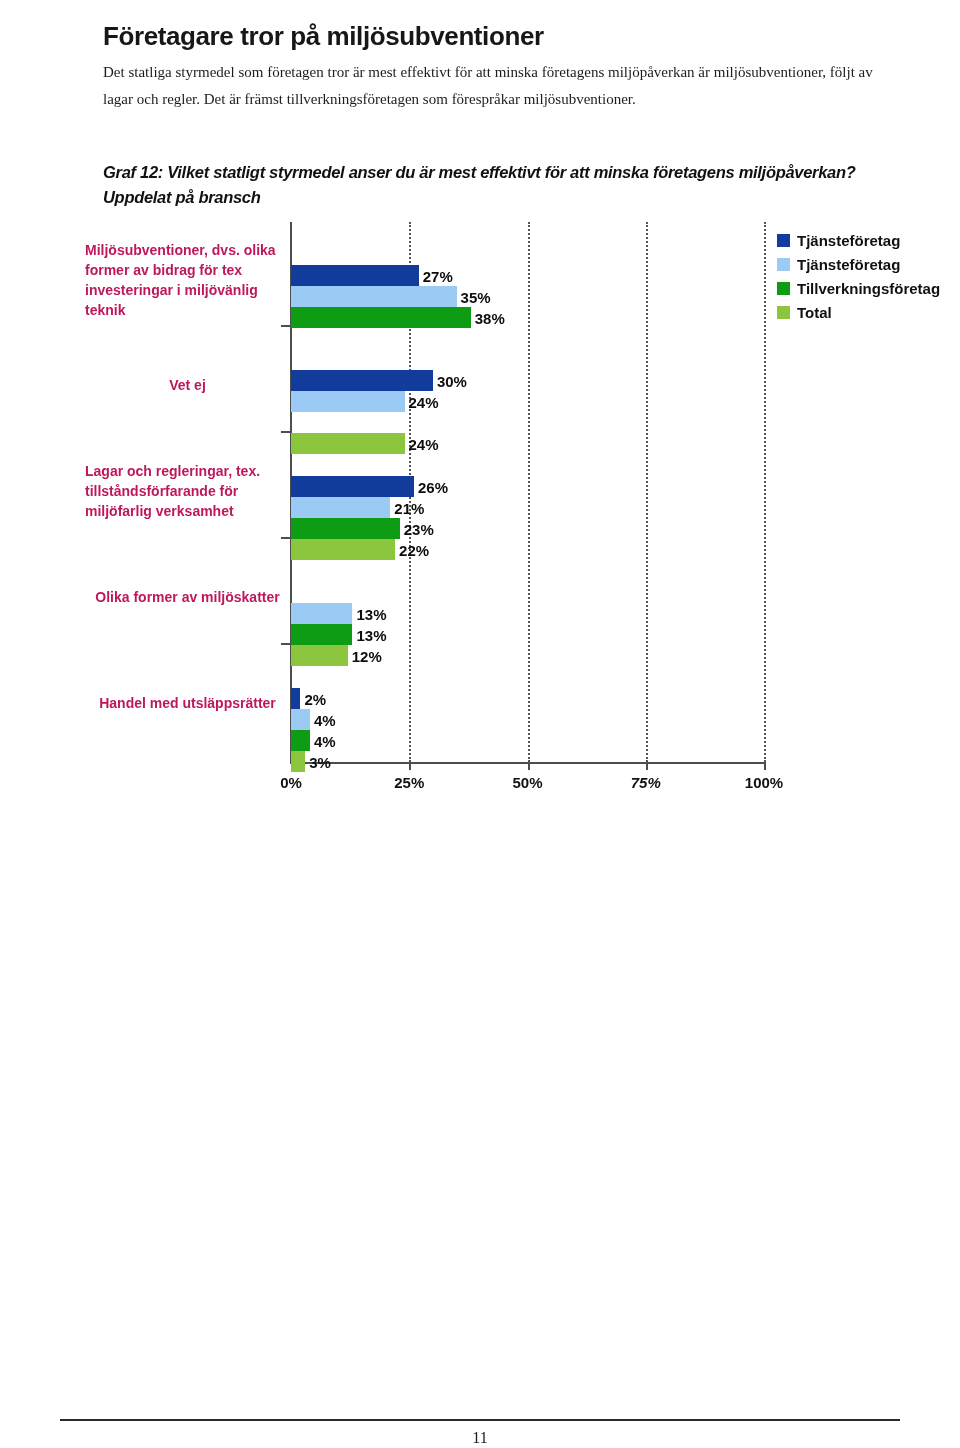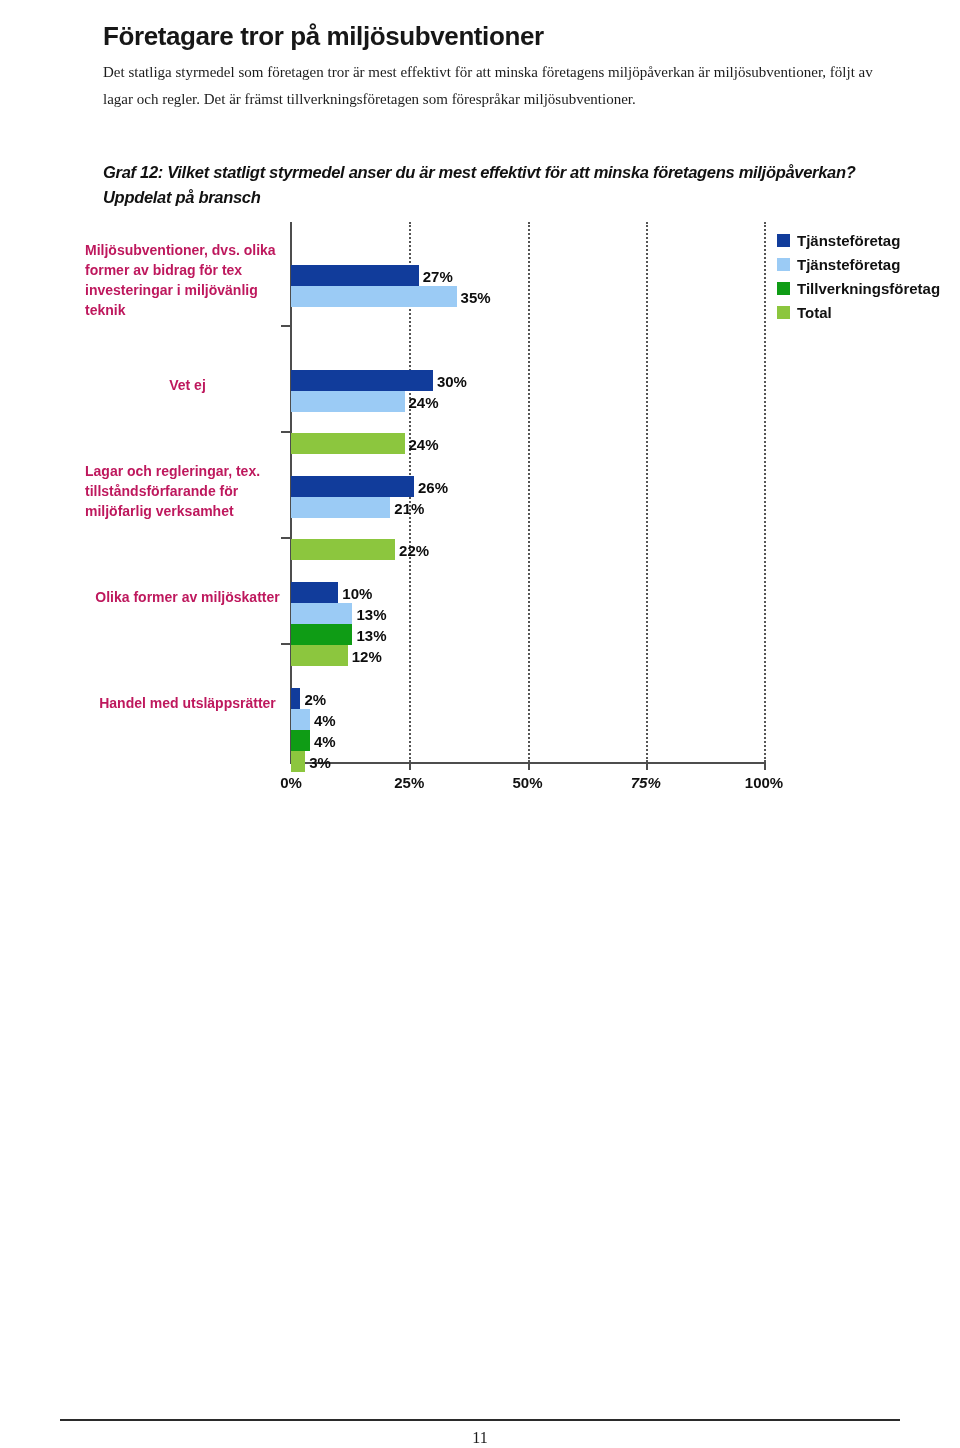--- a/index.html
+++ b/index.html
@@ -229,20 +229,24 @@
   <div id="groups-layer">
       <div class="bar-group" style="top: 20px; height: 84px;">
         <div class="bar-row" style="top: 0px; left: 291px; width: 473px;">
           <div class="bar" style="width: 127.71px; background: rgb(17, 60, 155);"></div>
           <div class="bar-value" style="left: 127.71px;">27%</div>
         </div>
         <div class="bar-row" style="top: 21px; left: 291px; width: 473px;">
           <div class="bar" style="width: 165.55px; background: rgb(155, 203, 245);"></div>
           <div class="bar-value" style="left: 165.55px;">35%</div>
         </div>
+        <div class="bar-row" style="top: 42px; left: 291px; width: 473px;">
+          <div class="bar" style="width: 179.74px; background: rgb(15, 156, 21);"></div>
+          <div class="bar-value" style="left: 179.74px;">38%</div>
+        </div>
       </div>
       <div class="bar-group" style="top: 125px; height: 84px;">
         <div class="bar-row" style="top: 0px; left: 291px; width: 473px;">
           <div class="bar" style="width: 141.9px; background: rgb(17, 60, 155);"></div>
           <div class="bar-value" style="left: 141.9px;">30%</div>
         </div>
         <div class="bar-row" style="top: 21px; left: 291px; width: 473px;">
           <div class="bar" style="width: 113.52px; background: rgb(155, 203, 245);"></div>
           <div class="bar-value" style="left: 113.52px;">24%</div>
         </div>
@@ -253,30 +257,30 @@
       </div>
       <div class="bar-group" style="top: 231px; height: 84px;">
         <div class="bar-row" style="top: 0px; left: 291px; width: 473px; text-align: right;">
           <div class="bar" style="width: 122.98px; background: rgb(17, 60, 155);"></div>
           <div class="bar-value" style="left: 122.98px;">26%</div>
         </div>
         <div class="bar-row" style="top: 21px; left: 291px; width: 473px;">
           <div class="bar" style="width: 99.33px; background: rgb(155, 203, 245);"></div>
           <div class="bar-value" style="left: 99.33px;">21%</div>
         </div>
+        <div class="bar-row" style="top: 42px; left: 291px; width: 473px;">
+          <div class="bar" style="width: 108.79px; background: rgb(15, 156, 21);"></div>
+          <div class="bar-value" style="left: 108.79px;">23%</div>
+        </div>
         <div class="bar-row" style="top: 63px; left: 291px; width: 473px;">
           <div class="bar" style="width: 104.06px; background: rgb(140, 198, 62);"></div>
           <div class="bar-value" style="left: 104.06px;">22%</div>
         </div>
       </div>
       <div class="bar-group" style="top: 337px; height: 84px;">
-        <div class="bar-row" style="top: 0px; left: 291px; width: 473px;">
-          <div class="bar" style="width: 47.3px; background: rgb(17, 60, 155);"></div>
-          <div class="bar-value" style="left: 47.3px;">10%</div>
-        </div>
         <div class="bar-row" style="top: 21px; left: 291px; width: 473px;">
           <div class="bar" style="width: 61.49px; background: rgb(155, 203, 245);"></div>
           <div class="bar-value" style="left: 61.49px;">13%</div>
         </div>
         <div class="bar-row" style="top: 42px; left: 291px; width: 473px;">
           <div class="bar" style="width: 61.49px; background: rgb(15, 156, 21);"></div>
           <div class="bar-value" style="left: 61.49px;">13%</div>
         </div>
         <div class="bar-row" style="top: 63px; left: 291px; width: 473px;">
           <div class="bar" style="width: 56.76px; background: rgb(140, 198, 62);"></div>

